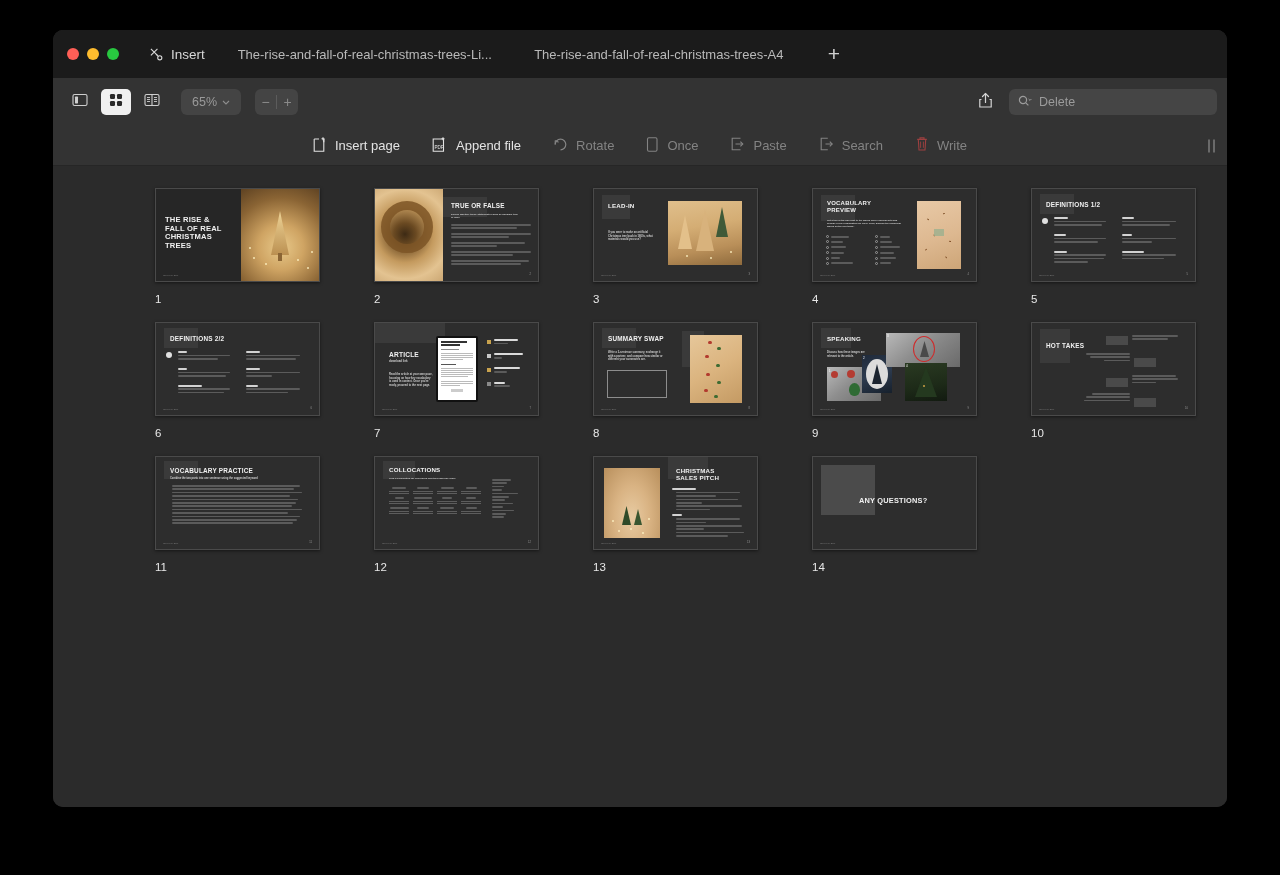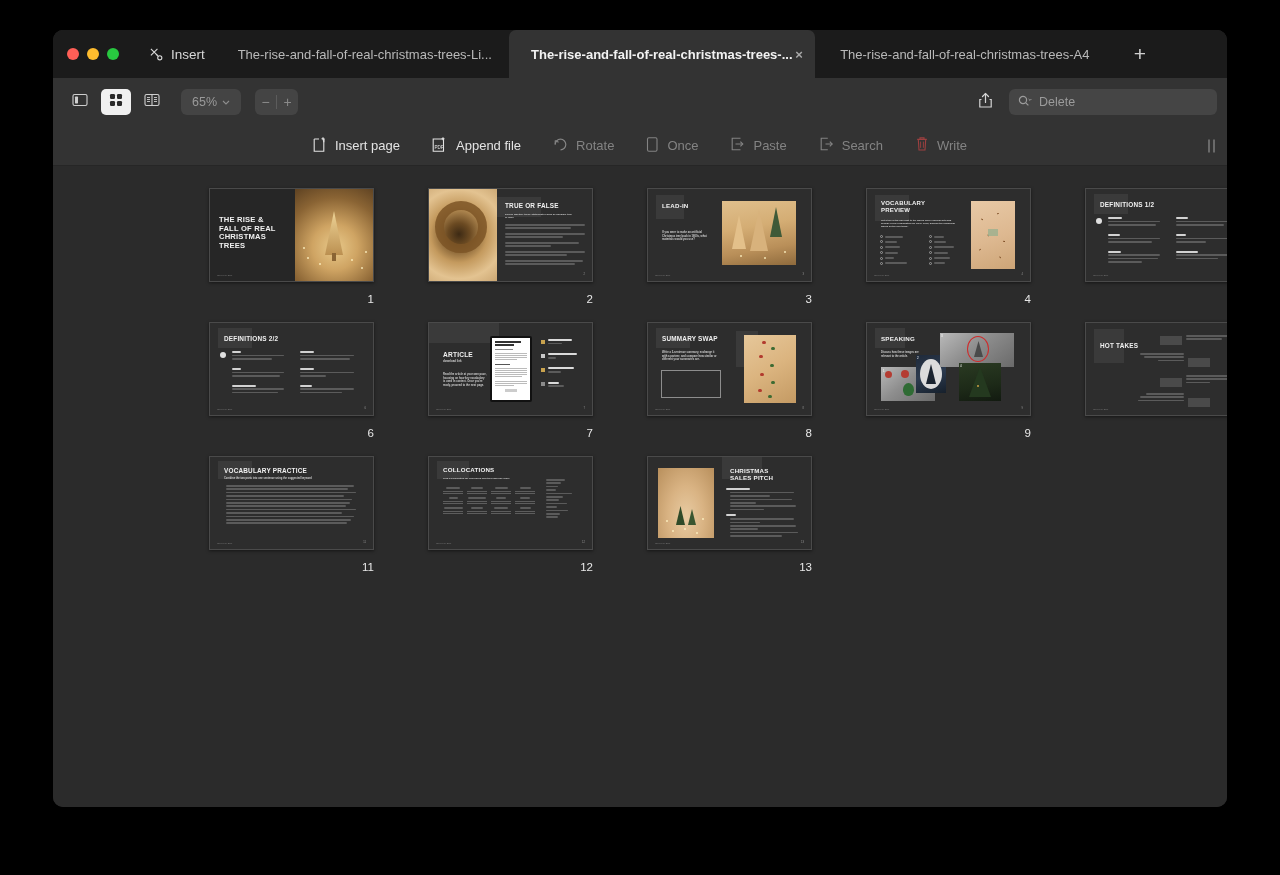--- a/index.html
+++ b/index.html
@@ -127,21 +127,21 @@
     padding: 22px 0 0 0;
     overflow: hidden;
   }
   .grid {
     display: grid;
     grid-template-columns: repeat(5, 219px);
     justify-content: start;
     padding-left: 102px;
     row-gap: 17px;
   }
-  .cell { width: 219px; display: flex; flex-direction: column; align-items: flex-end; }
+  .cell { width: 219px; display: flex; flex-direction: column; align-items: flex-start; }
   .thumb {
     width: 165px; height: 94px;
     background: #2e2e2e;
     border: 1px solid #4a4a4a;
     position: relative; overflow: hidden;
     box-shadow: 0 1px 3px rgba(0,0,0,.5);
   }
   .pno { margin-top: 11px; font-size: 11.5px; color: #e8e8e8; }
   
   .s { position: absolute; inset: 0; background: #2d2d2d; }
@@ -197,24 +197,20 @@
           <path d="M2 2 L9 9 M9 2 L2 9"></path>
             <circle cx="11.5" cy="11.5" r="2.2"></circle>
             <path d="M9.9 9.9 L7.5 7.5"></path>
         </svg>
       </span>
       <span>Insert</span>
     </div>
     <div class="tab inactive1">
       <span>The-rise-and-fall-of-real-christmas-trees-Li...</span>
     </div>
-    <div class="tab active">
-      <span>The-rise-and-fall-of-real-christmas-trees-...</span>
-      <span class="close">×</span>
-    </div>
     <div class="tab inactive2">
       <span>The-rise-and-fall-of-real-christmas-trees-A4</span>
     </div>
     <div class="plus-tab">+</div>
   </div>
 
   <div class="toolbar">
     <div class="tb-icon">
       <span>
         <svg width="16" height="14" viewBox="0 0 16 14" fill="none" stroke="currentColor" stroke-width="1.1">
@@ -869,16 +865,25 @@
               <div class="bl2" style="width:28px;margin-left:4px"></div>
             <div class="bl2" style="width:68px;margin-left:4px"></div>
               <div class="bl2" style="width:52px;margin-left:4px"></div>
           </div>
           <div class="ftr">fabulous ESL</div>
           <div class="pgn">13</div>
         </div>
         <div class="pno">13</div>
       </div>
 
+      <div class="cell">
+        <div class="thumb">
+          <div class="s"></div>
+          <div class="ph-grey" style="position:absolute;left:8px;top:8px;width:54px;height:50px"></div>
+          <div class="ttl" style="left:46px;top:40px;font-size:7.4px">ANY QUESTIONS?</div>
+          <div class="ftr">fabulous ESL</div>
+        </div>
+        <div class="pno">14</div>
+      </div>
 
     </div>
   </div>
 </div>
 
 </body></html>

